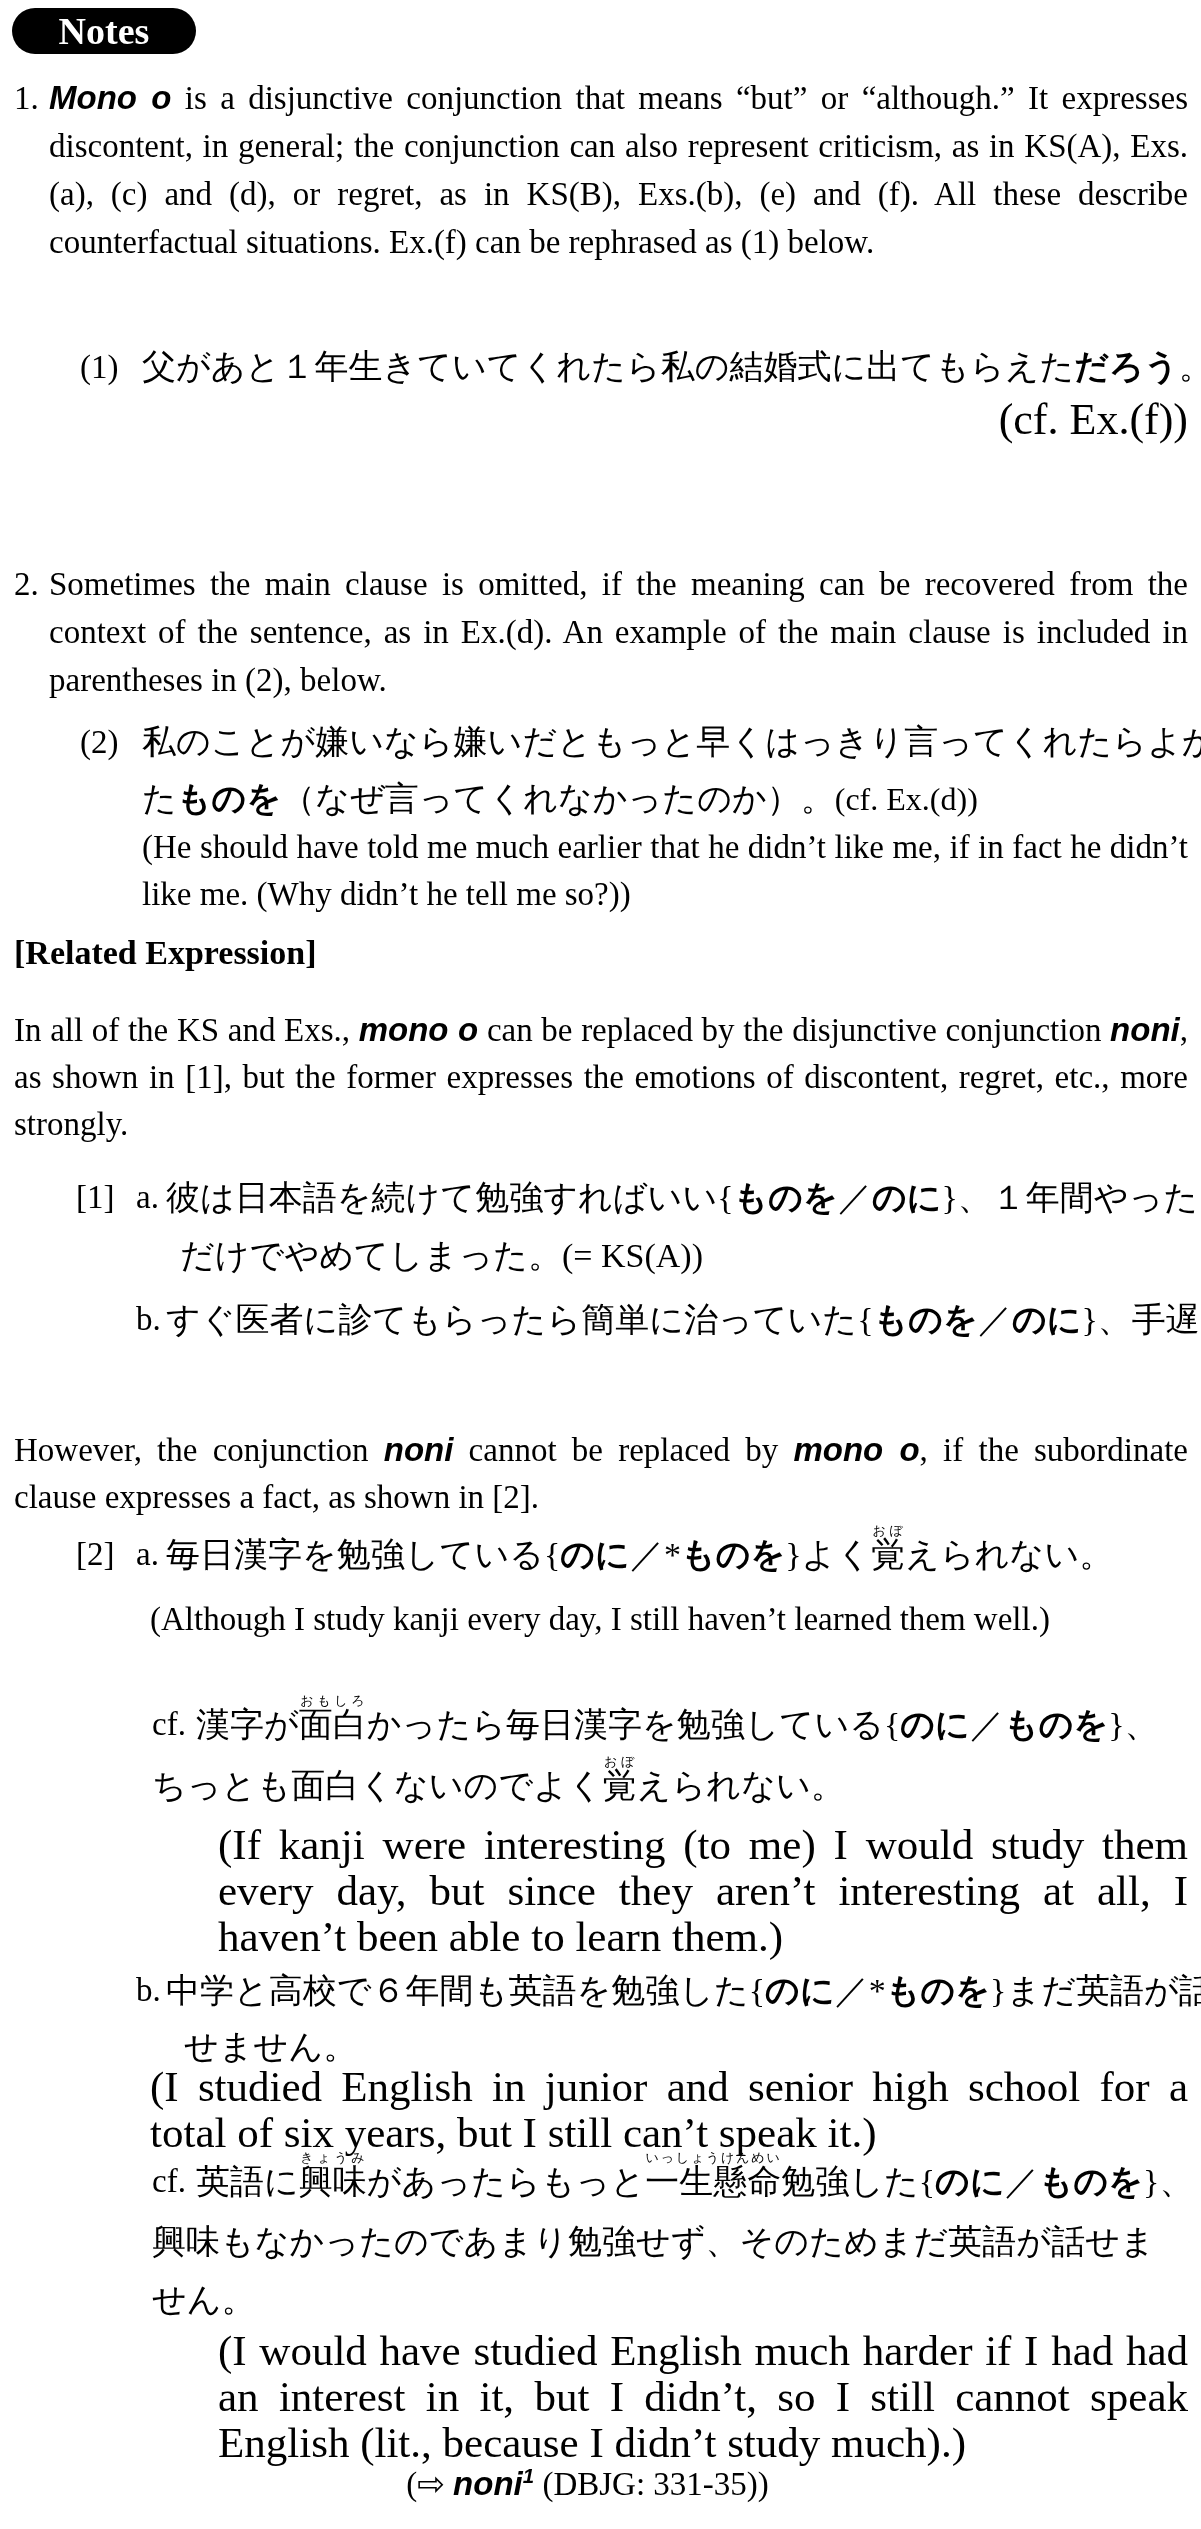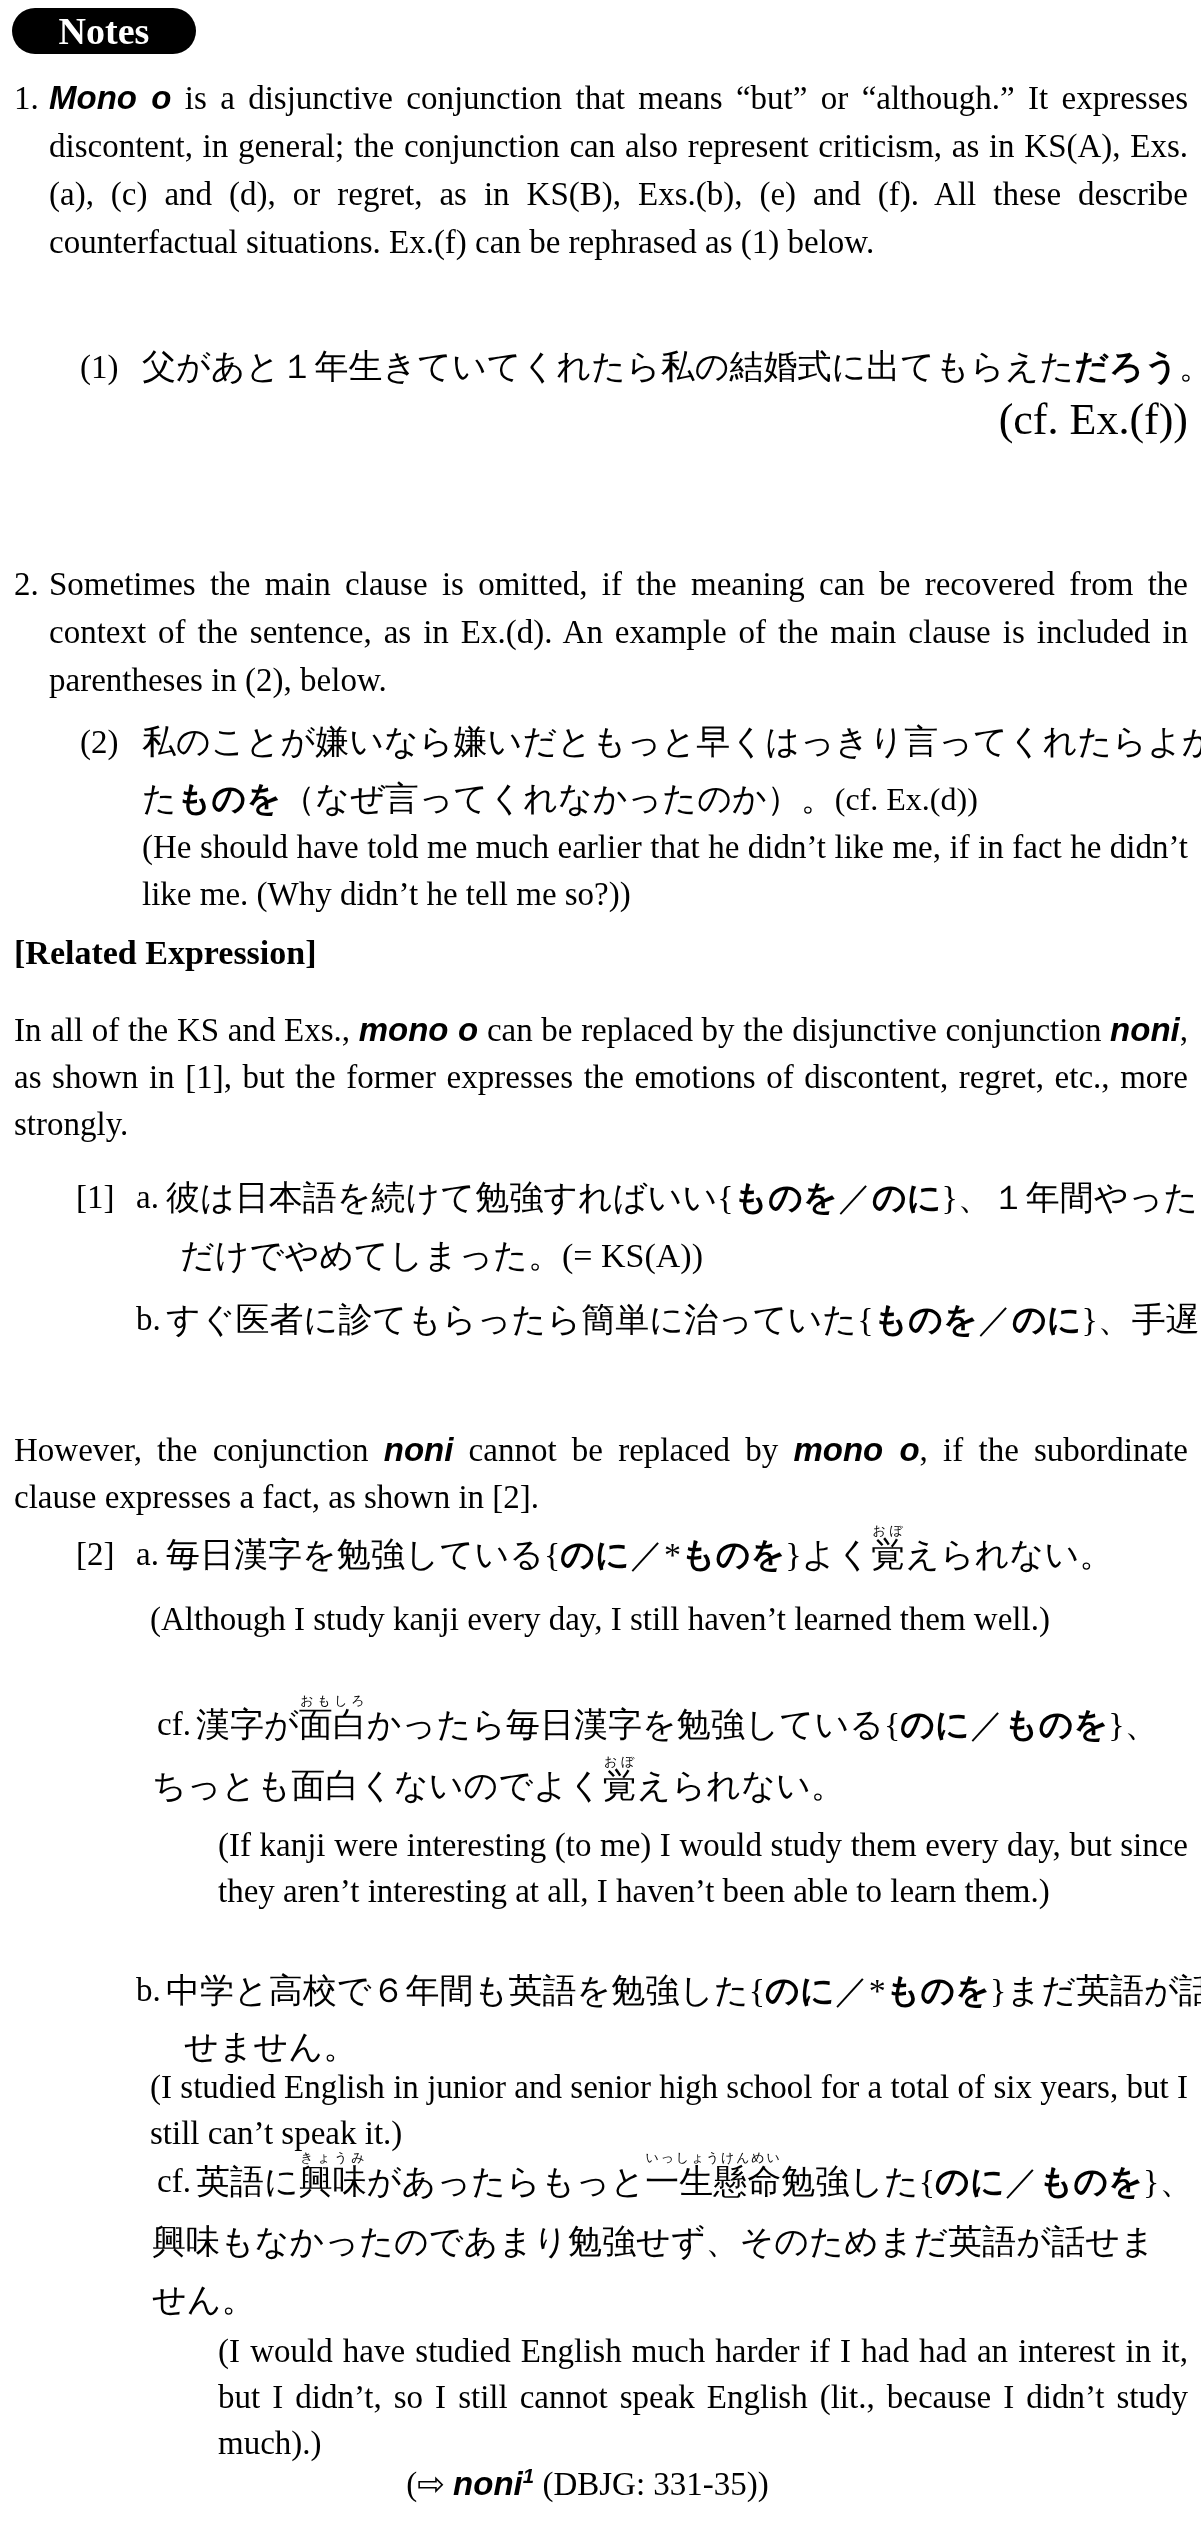--- a/index.html
+++ b/index.html
@@ -41,25 +41,25 @@
   .cf-right{text-align:right;font-size:44px;line-height:44px;}
 
   
   .head{font-size:34px;font-weight:bold;}
   .rep{left:14px;right:13px;font-size:33px;line-height:47px;text-align:justify;}
 
   .bracket{display:inline-block;width:60px;font-size:33px;vertical-align:top;}
   .letter{display:inline-block;width:30px;font-size:33px;vertical-align:top;}
   .hang1{margin-left:104px;}   
   .hang2{margin-left:60px;}   
-  .cflabel{display:inline-block;width:44px;font-size:33px;vertical-align:top;text-align:center;}
+  .cflabel{display:inline-block;width:44px;font-size:33px;vertical-align:top;}
   .cfhang{}
 
   .trans{font-size:33px;line-height:47px;text-align:justify;}
-  .trans-sm{font-size:33px;line-height:46px;text-align:justify;}
+  .trans-sm{font-size:43px;line-height:46px;text-align:justify;}
 
   .footerline{text-align:right;font-size:33px;}
   .footerline sup{font-size:0.62em;}
   .arrow{font-family:"DejaVu Sans","Liberation Sans",sans-serif;}
 </style>
 </head>
 <body>
 
 <div class="page">
 

